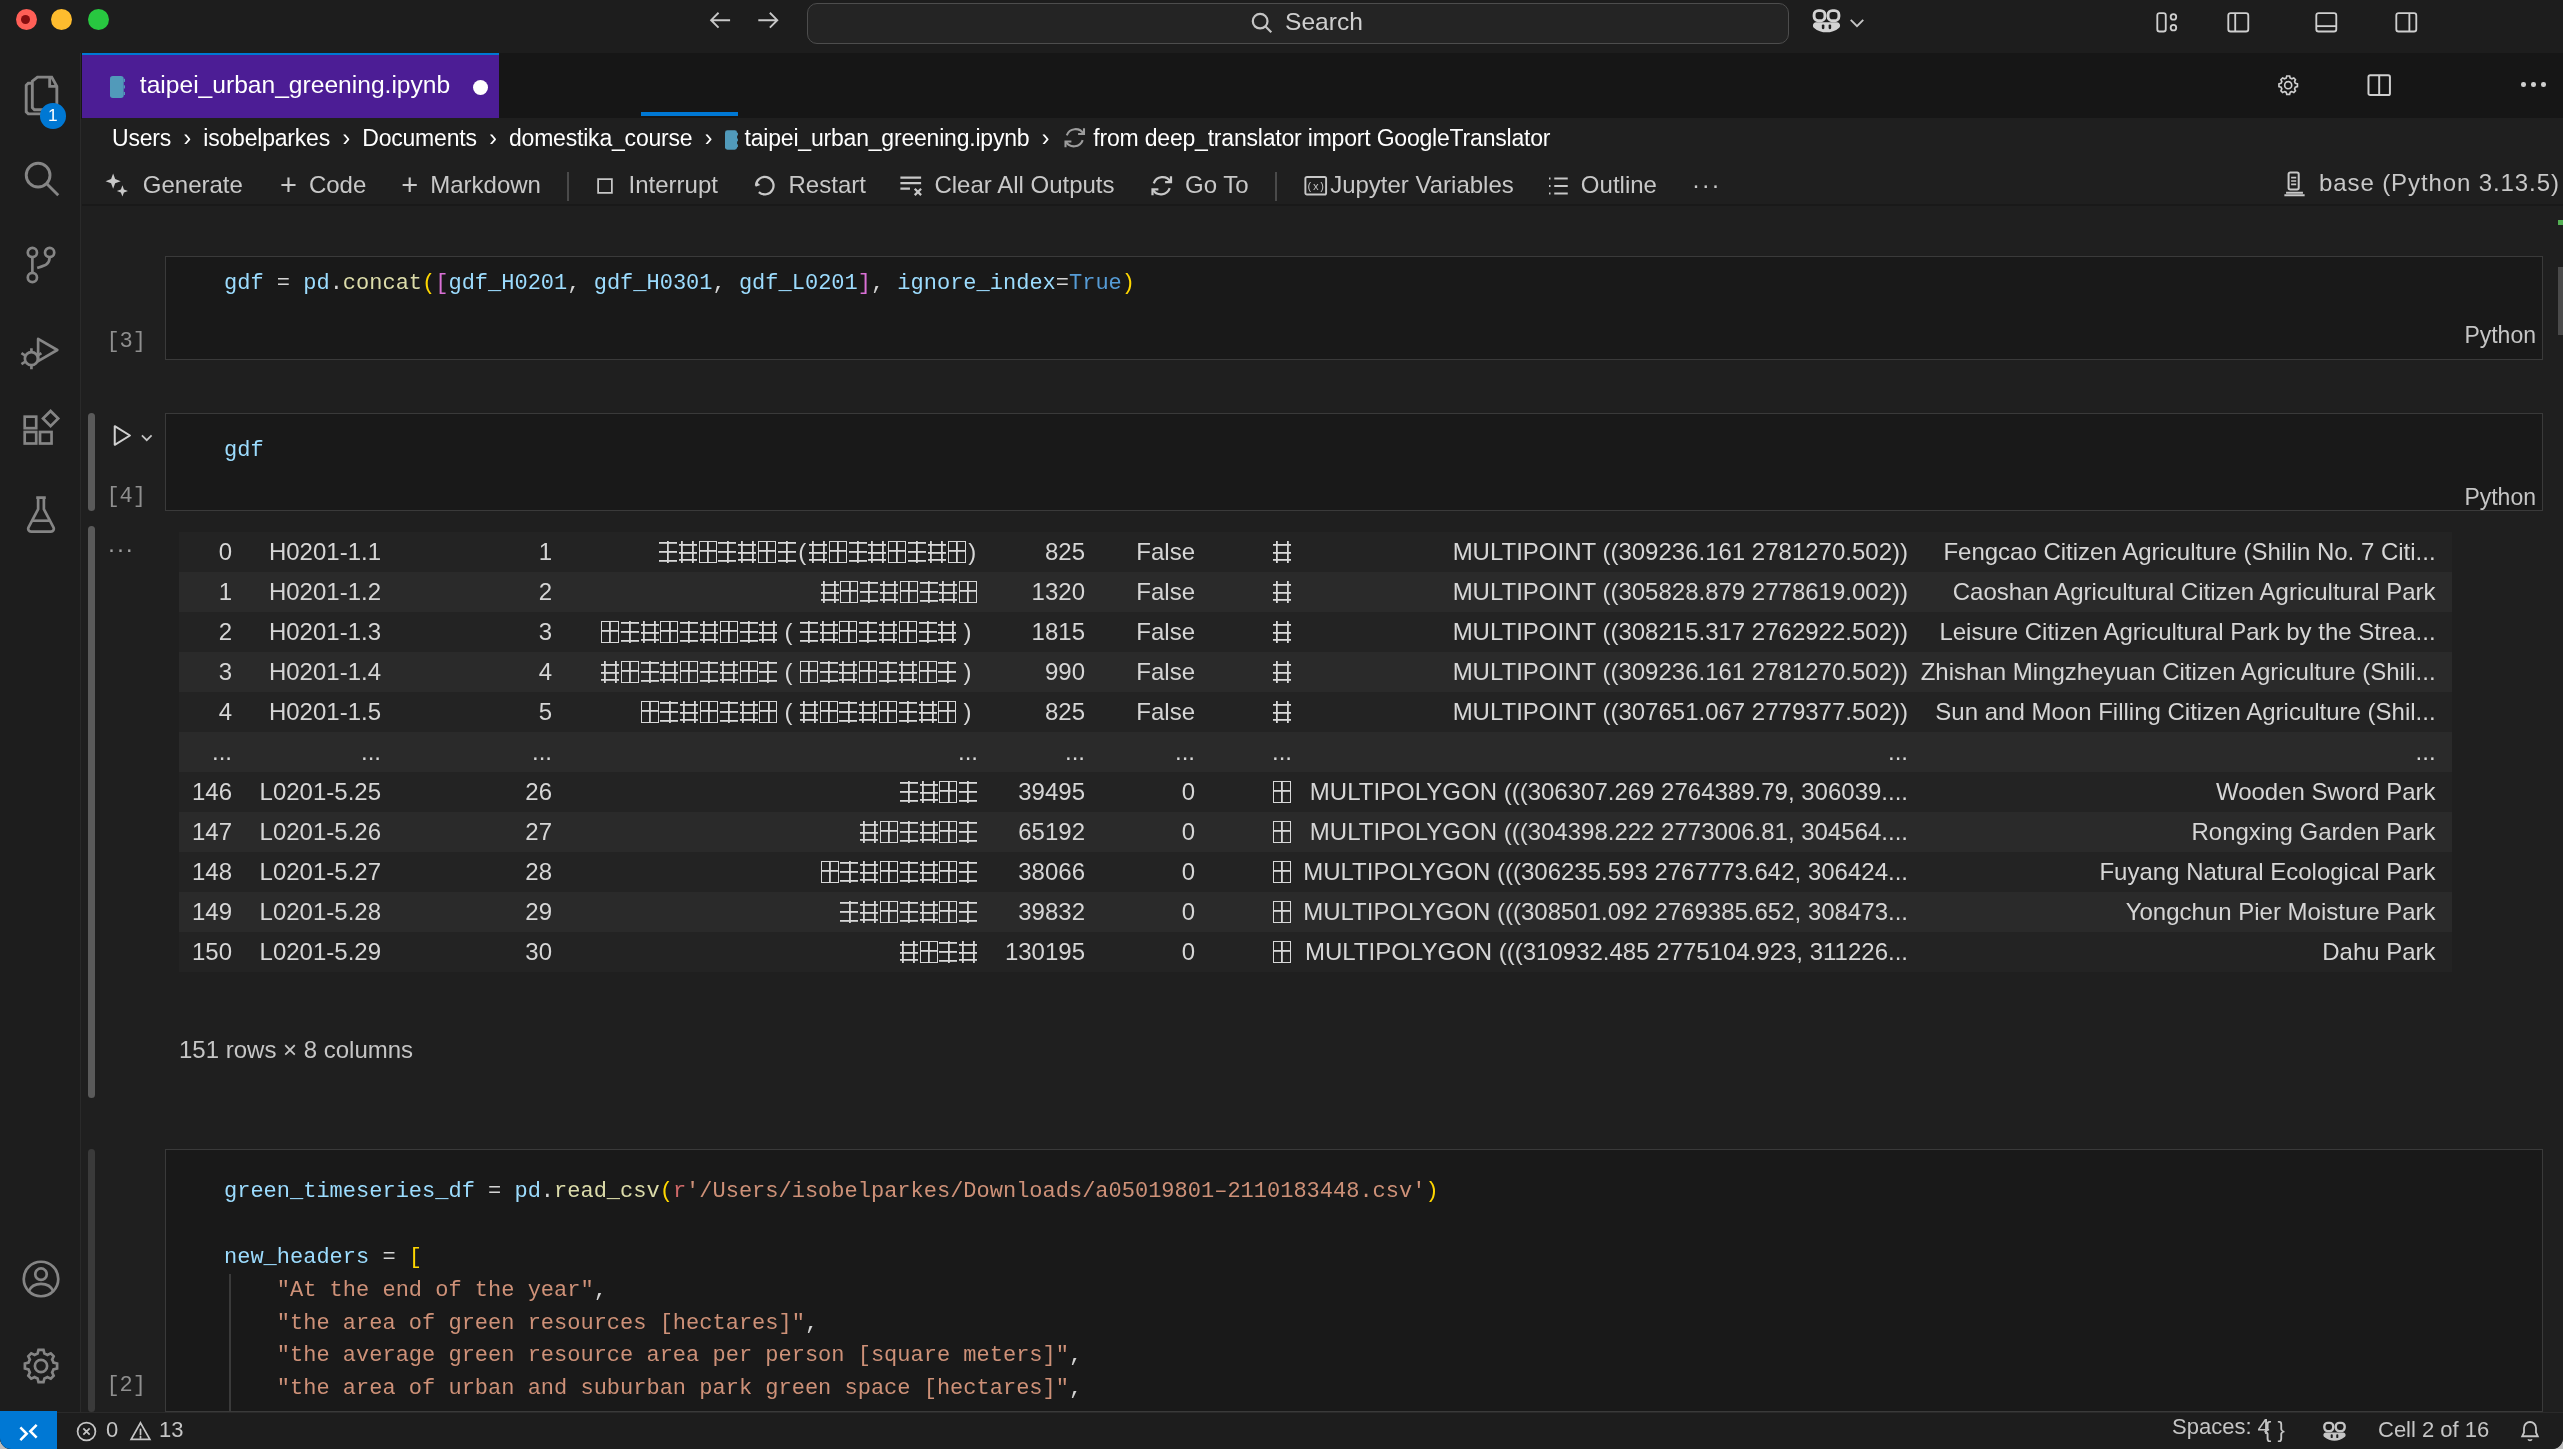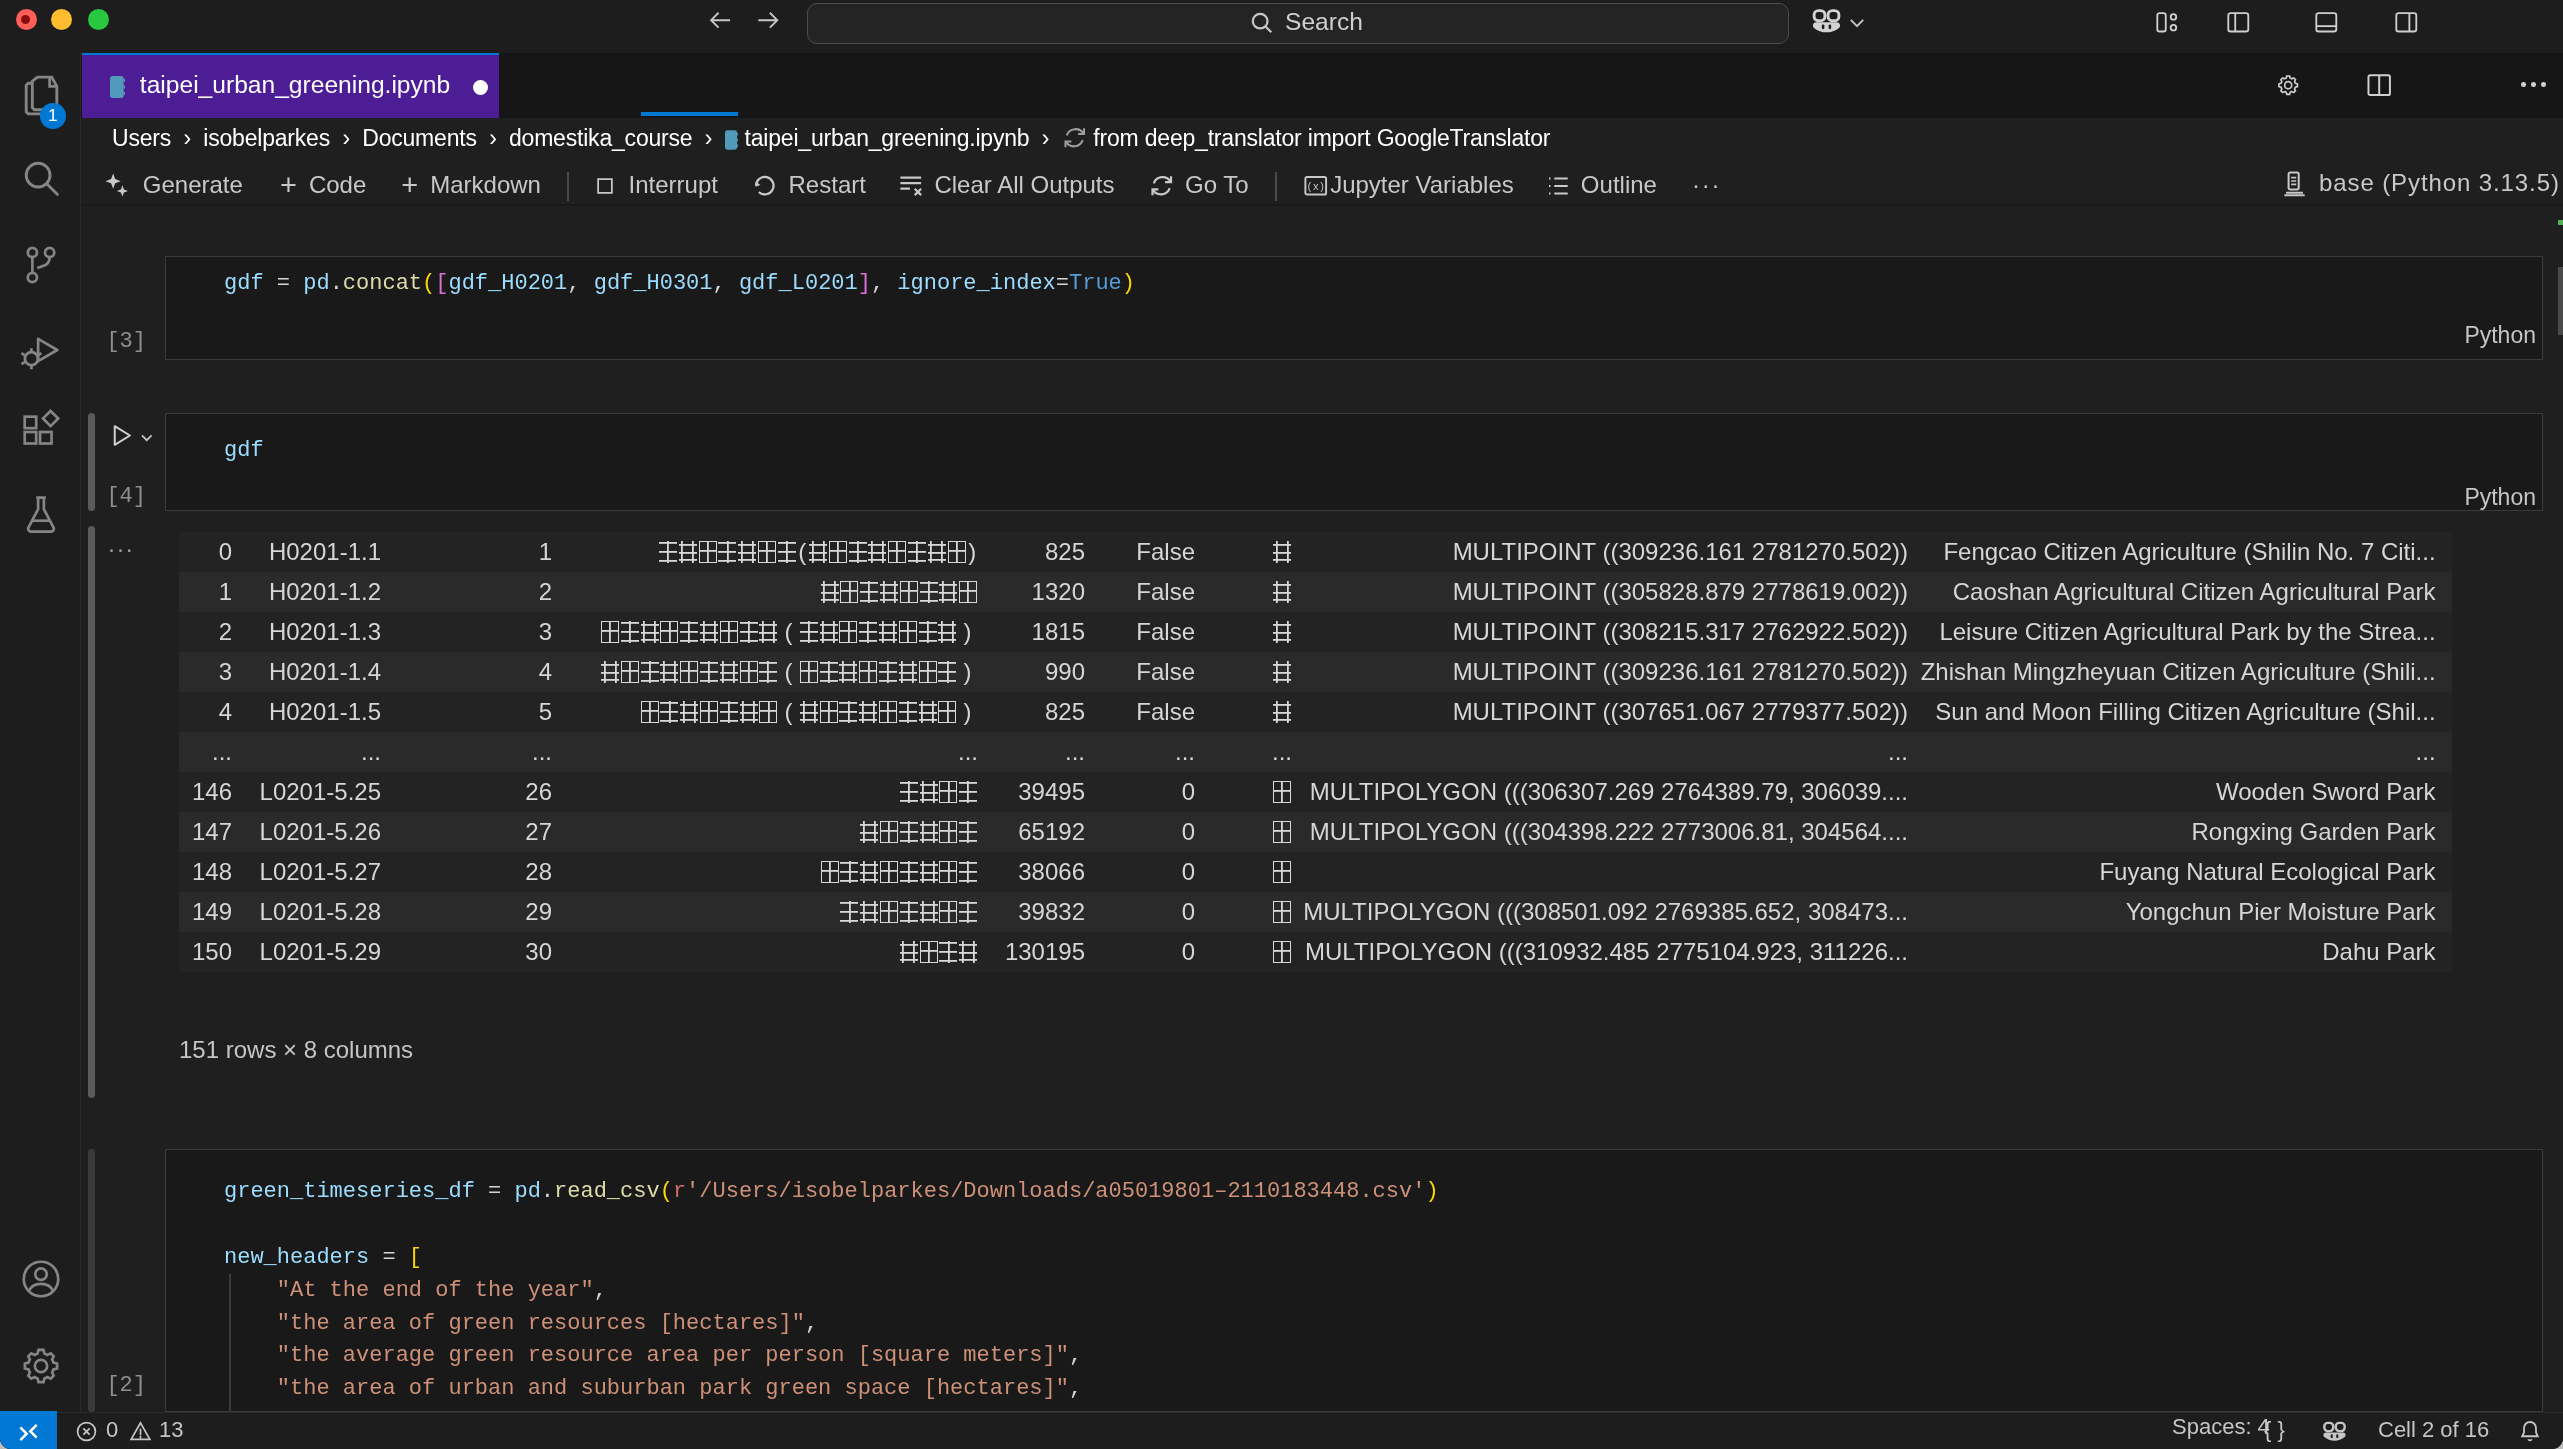--- a/index.html
+++ b/index.html
@@ -347,20 +347,21 @@
           <span class="tc" style="right:16.4px">Rongxing Garden Park</span>
         </div>
       <div class="trow dk">
           <span class="tc" style="right:2220px">148</span>
           <span class="tc" style="right:2071px">L0201-5.27</span>
           <span class="tc" style="right:1900px">28</span>
           <span class="tc" style="right:1474px"><i class="cj cjC"></i><i class="cj cjA"></i><i class="cj cjB"></i><i class="cj cjC"></i><i class="cj cjA"></i><i class="cj cjB"></i><i class="cj cjC"></i><i class="cj cjA"></i></span>
           <span class="tc" style="right:1367px">38066</span>
           <span class="tc" style="right:1257px">0</span>
           <span class="tc" style="right:1160px"><i class="cj cjC"></i></span>
+          <span class="tc" style="right:544px">MULTIPOLYGON (((306235.593 2767773.642, 306424...</span>
           <span class="tc" style="right:16.4px">Fuyang Natural Ecological Park</span>
         </div>
       <div class="trow lt">
           <span class="tc" style="right:2220px">149</span>
           <span class="tc" style="right:2071px">L0201-5.28</span>
           <span class="tc" style="right:1900px">29</span>
           <span class="tc" style="right:1474px"><i class="cj cjA"></i><i class="cj cjB"></i><i class="cj cjC"></i><i class="cj cjA"></i><i class="cj cjB"></i><i class="cj cjC"></i><i class="cj cjA"></i></span>
           <span class="tc" style="right:1367px">39832</span>
           <span class="tc" style="right:1257px">0</span>
           <span class="tc" style="right:1160px"><i class="cj cjC"></i></span>

